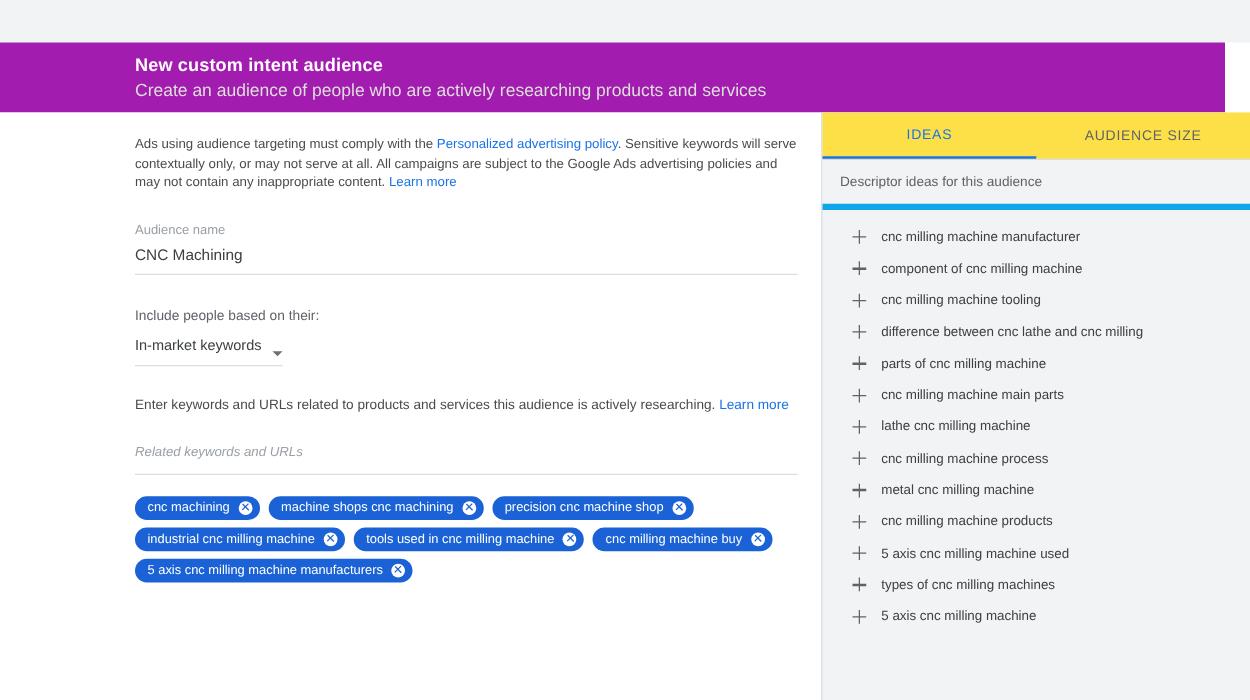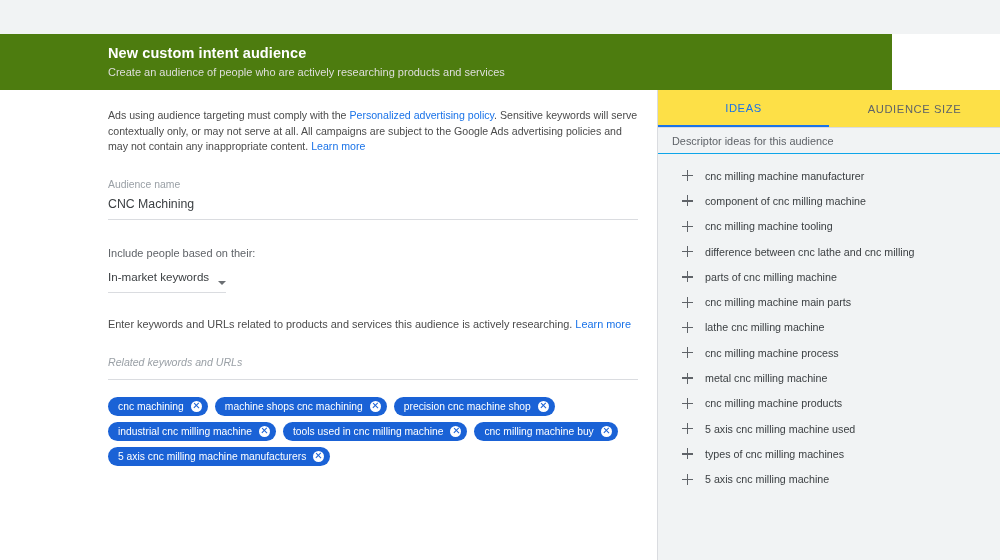--- a/index.html
+++ b/index.html
@@ -21,36 +21,36 @@
     top: 0; left: 0;
     width: 1000px;
     height: 34px;
     background: #f1f3f4;
   }
 
   
   .dialog-header {
     position: absolute;
     top: 34px; left: 0;
-    width: 892px;
+    width: 980px;
     height: 56px;
-    background: #4d7c0f;
+    background: #a21caf;
     box-sizing: border-box;
     padding: 10px 0 0 108px;
   }
   .dialog-title {
     color: #ffffff;
     font-size: 14.5px;
     font-weight: bold;
     line-height: 18px;
     letter-spacing: .1px;
   }
   .dialog-subtitle {
     color: #dfdfdd;
-    font-size: 11px;
+    font-size: 14px;
     line-height: 16px;
     margin-top: 2px;
   }
 
   
   .content {
     position: absolute;
     top: 90px; left: 0;
     width: 1000px;
     height: 470px;
@@ -226,29 +226,29 @@
     color: #1a73e8;
     border-bottom: 2.5px solid #1a73e8;
   }
   .tabs-divider {
     height: 1px;
     background: #dadce0;
     width: 100%;
   }
 
   .ideas-header {
-    height: 26px;
+    height: 40px;
     background: #f1f3f4;
     display: flex;
     align-items: center;
     padding-left: 14px;
     box-sizing: border-box;
     font-size: 10.9px;
     color: #5f6368;
-    border-bottom: 1px solid #0ea5e9;
+    border-bottom: 5px solid #0ea5e9;
   }
 
   .ideas-list {
     padding-top: 9px;
   }
   .idea-row {
     display: flex;
     align-items: center;
     height: 25.3px;
     padding-left: 24px;

